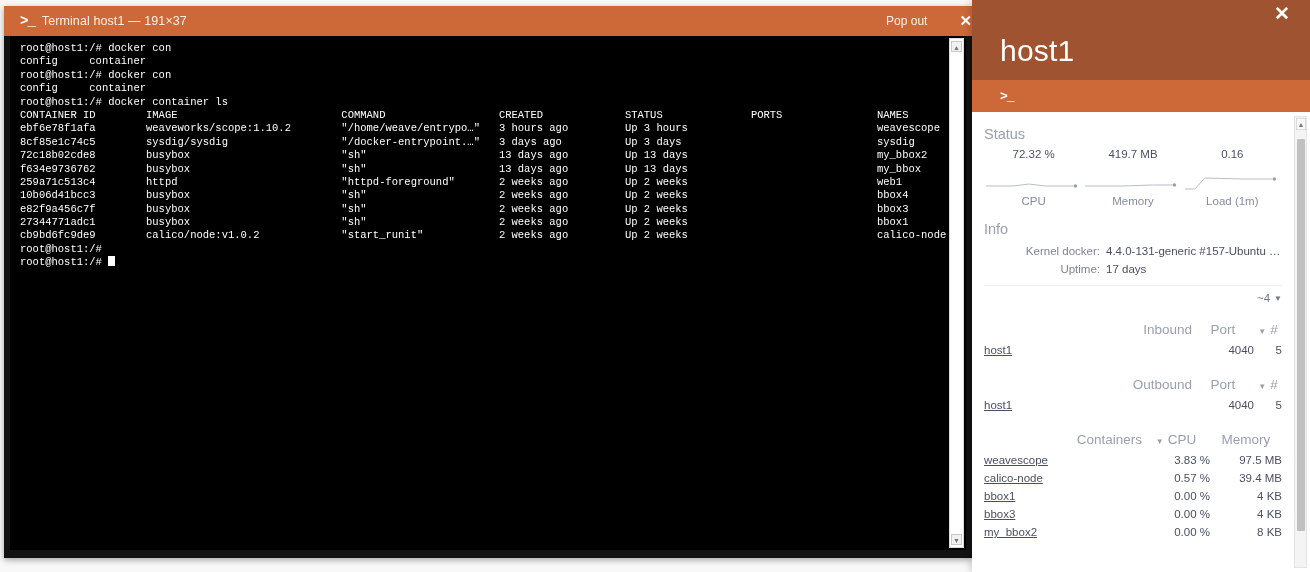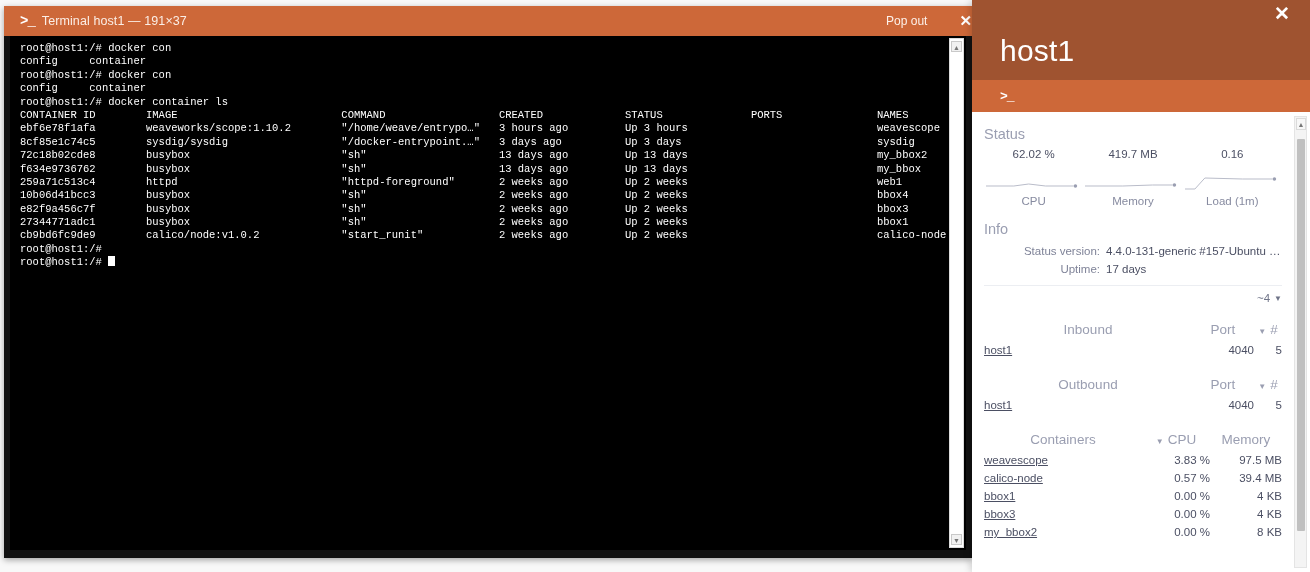--- a/index.html
+++ b/index.html
@@ -151,21 +151,21 @@
     color: #6f7488; cursor: pointer;
   }
   #info-more .caret { font-size: 8px; color: #6f7488; }
 
   
   .ptable { width: 100%; border-collapse: collapse; }
   .ptable th {
     font-weight: normal; font-size: 13.5px; color: #9a9eb1;
     padding: 4px 0 4px 0; text-align: center; white-space: nowrap;
   }
-  .ptable th.lead { text-align: center; }
+  .ptable th.lead { text-align: right; }
   .ptable td {
     font-size: 11.5px; color: #4b4f63;
     padding: 3px 0; text-align: right; white-space: nowrap;
   }
   .ptable td.lead { text-align: left; }
   .ptable td.lead a {
     color: #4b4f63; text-decoration: underline; cursor: pointer;
   }
   .col-port { width: 62px; }
   .col-count { width: 28px; }
@@ -228,21 +228,21 @@
     <div id="panel-toolbar">
       <span id="panel-terminal-icon">&gt;_</span>
     </div>
 
     <div id="panel-scroll-area">
 
       <div class="panel-section-title">Status</div>
       <div id="status-metrics">
 
         <div class="metric">
-          <div class="metric-value">62.02 %</div>
+          <div class="metric-value">72.32 %</div>
           <div class="metric-spark">
             <svg viewBox="0 0 100 22" preserveAspectRatio="none">
               <polyline points="2,16 30,16 45,14 62,16 90,16" fill="none" stroke="#b9bcc9" stroke-width="1"></polyline>
               <circle cx="92" cy="16" r="1.8" fill="#9a9eb1"></circle>
             </svg>
           </div>
           <div class="metric-label">CPU</div>
         </div>
 
         <div class="metric">
@@ -264,21 +264,21 @@
               <circle cx="92" cy="9" r="1.8" fill="#9a9eb1"></circle>
             </svg>
           </div>
           <div class="metric-label">Load (1m)</div>
         </div>
       </div>
 
       <div class="panel-section-title">Info</div>
       <div class="info-table">
         <div class="info-row">
-          <div class="info-key">Status version:</div>
+          <div class="info-key">Kernel docker:</div>
           <div class="info-val">4.4.0-131-generic #157-Ubuntu SMP T…</div>
         </div>
         <div class="info-row">
           <div class="info-key">Uptime:</div>
           <div class="info-val">17 days</div>
         </div>
       </div>
       <div id="info-more">
         <span>~4</span>
         <span class="caret">▼</span>

